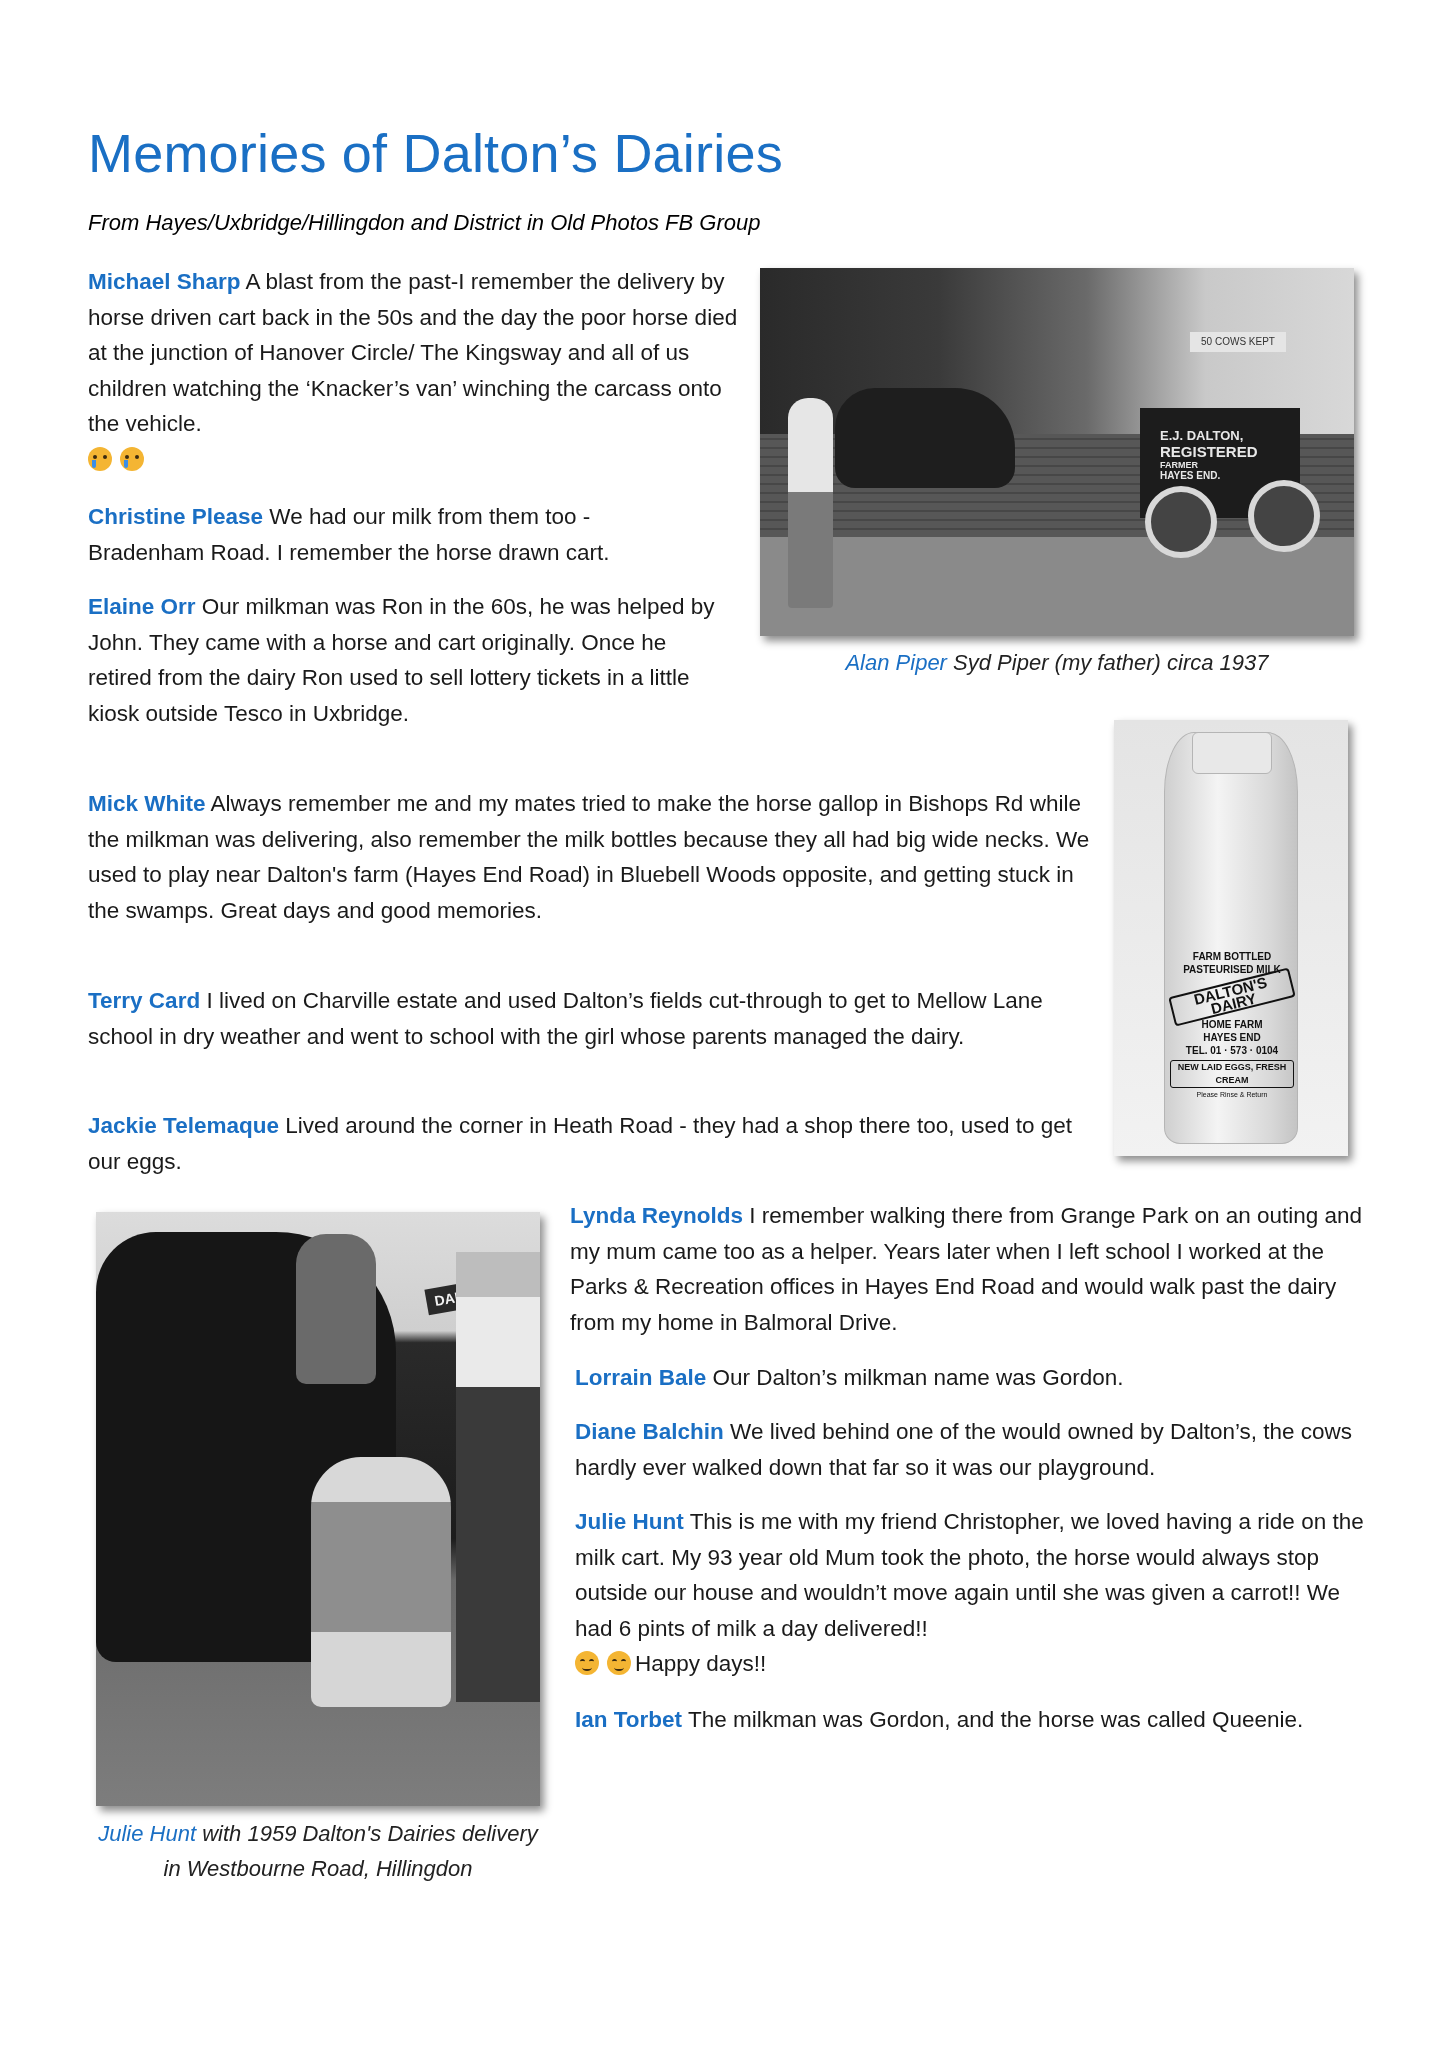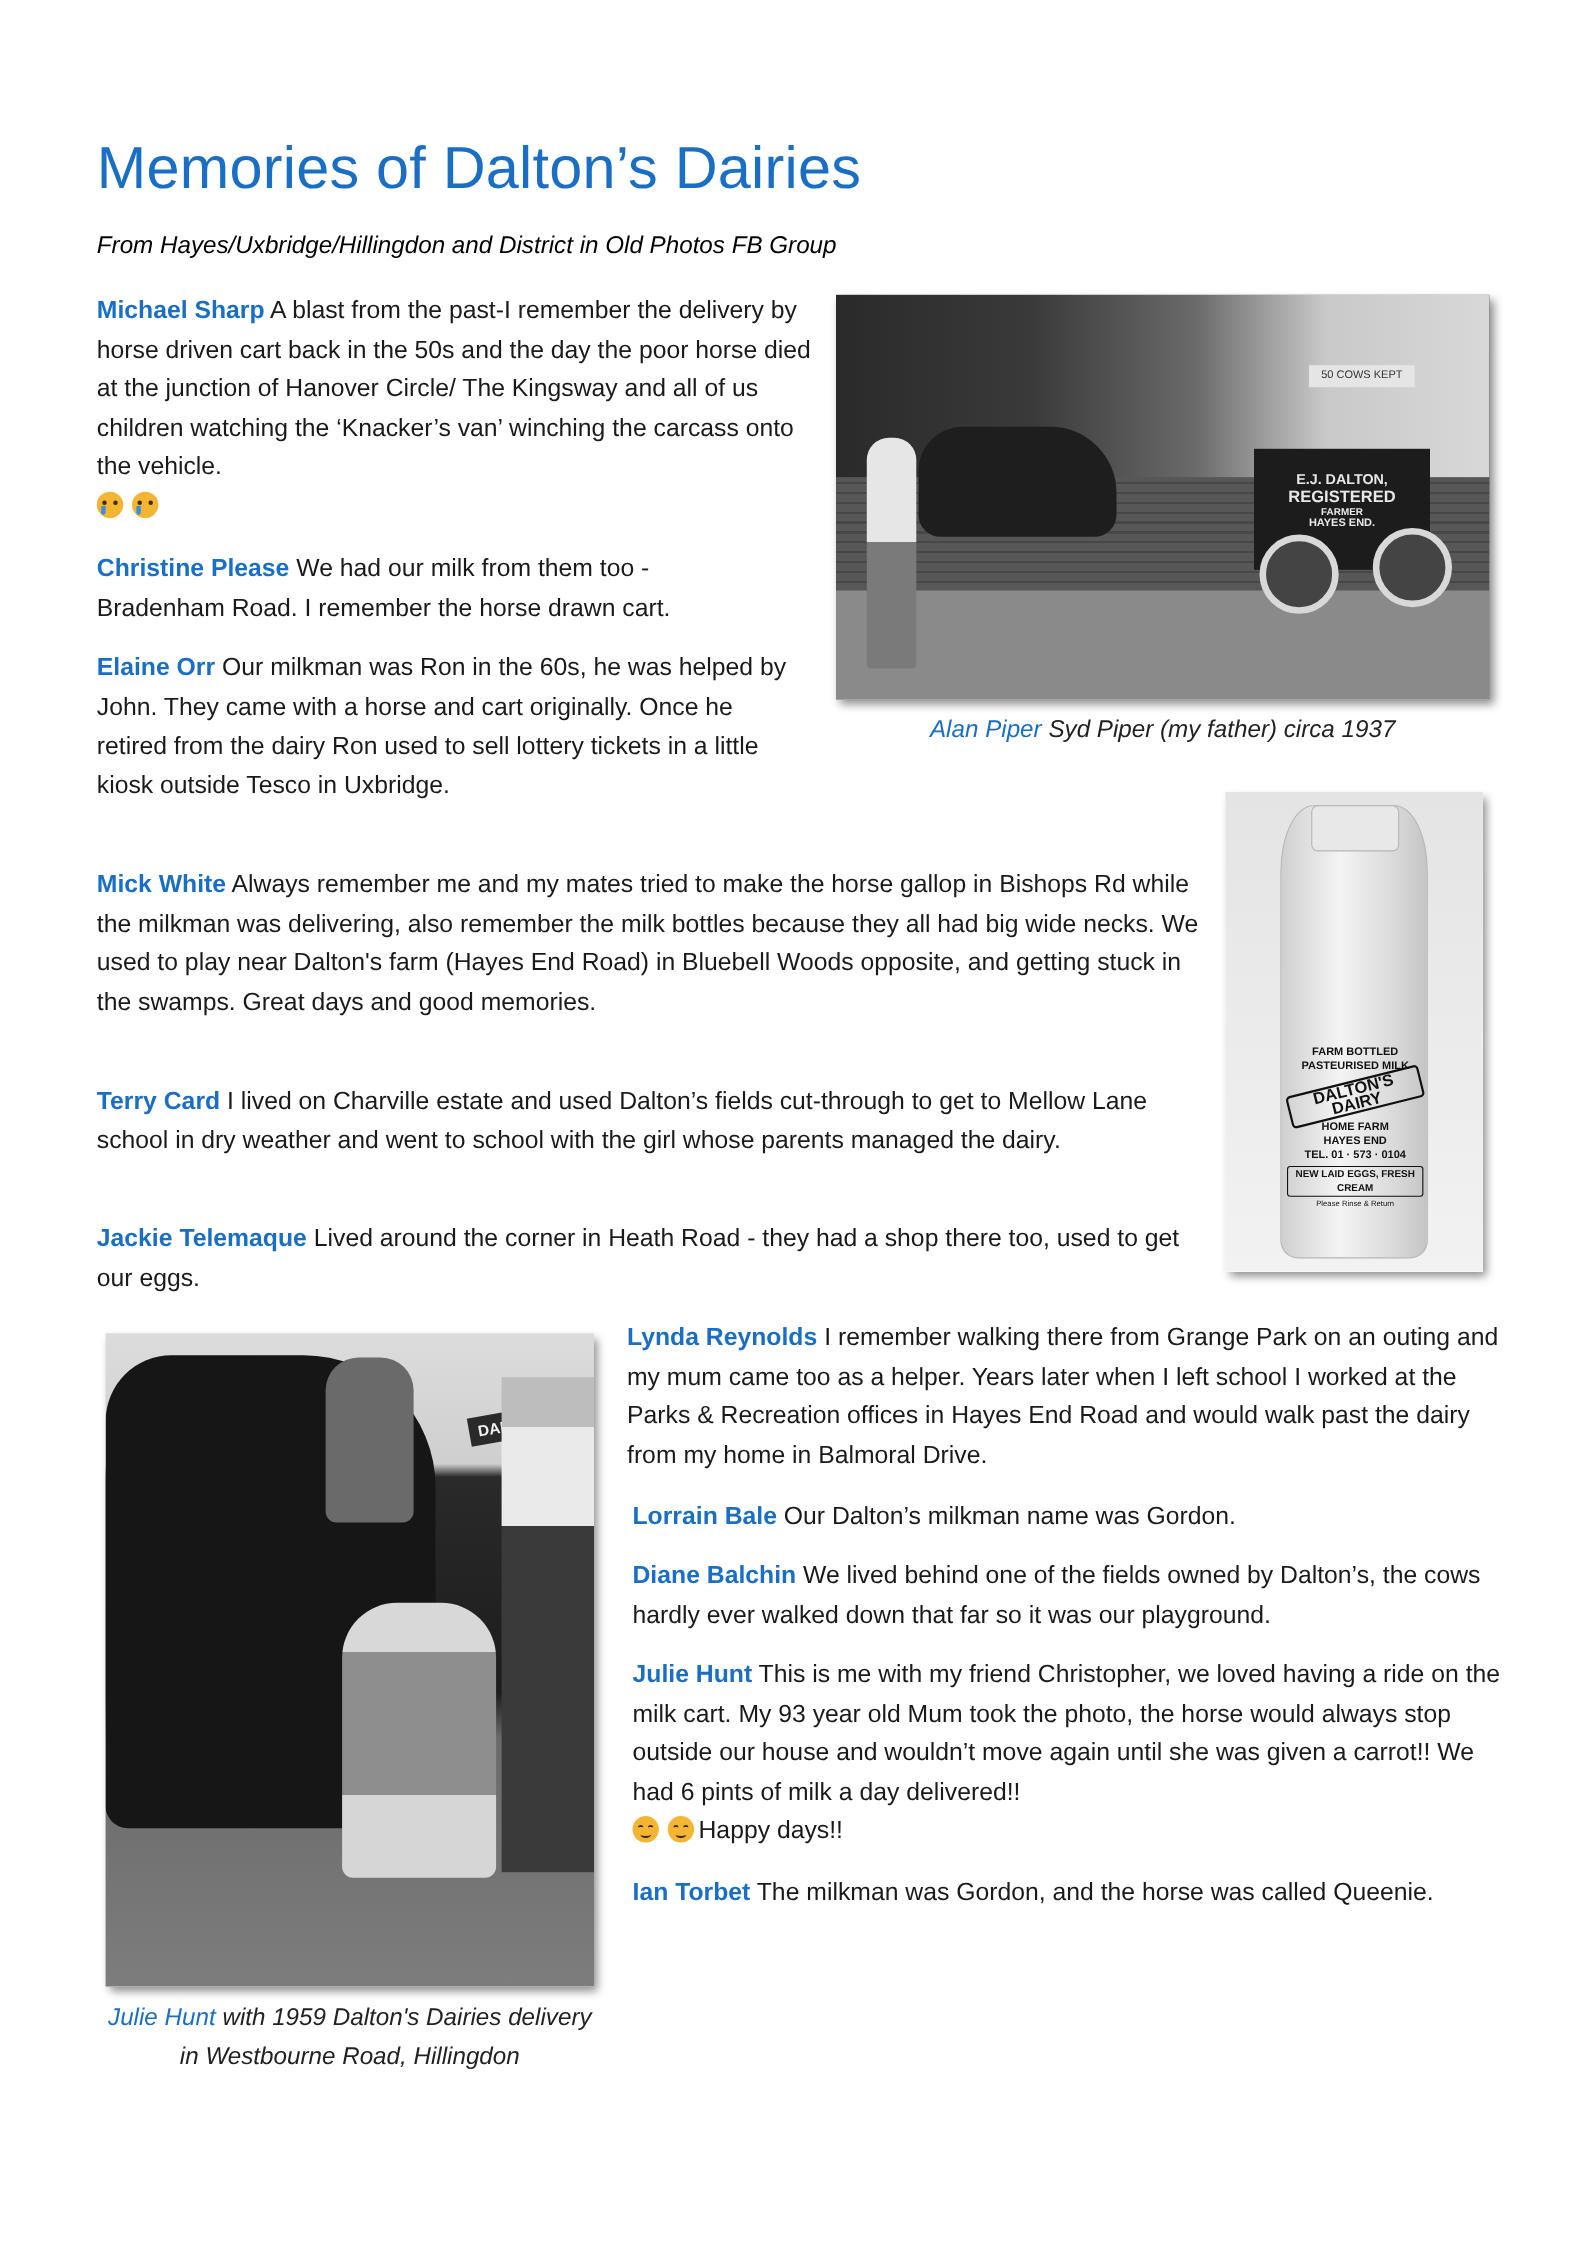--- a/index.html
+++ b/index.html
@@ -21,21 +21,21 @@
     .photo { position: absolute; box-shadow: 4px 5px 8px rgba(0,0,0,0.45); overflow: hidden; }
     .caption { position: absolute; margin: 0; font-size: 22px; line-height: 35px; font-style: italic; color: #222; text-align: center; }
     .caption .name { font-weight: normal; }
     
     .p1 { left: 760px; top: 268px; width: 594px; height: 368px;
           background: linear-gradient(180deg, #5b5b5b 0%, #4a4a4a 40%, #6e6e6e 62%, #8a8a8a 75%, #7d7d7d 100%); }
     .p1 .sky { position:absolute; left: 0; top: 0; width: 100%; height: 45%; background: linear-gradient(90deg,#2a2a2a 0%, #3a3a3a 30%, #6a6a6a 55%, #c9c9c9 75%, #d8d8d8 100%); }
     .p1 .wall { position:absolute; left:0; top:45%; width:100%; height:28%; background: repeating-linear-gradient(0deg,#575757 0 7px,#474747 7px 9px); }
     .p1 .ground { position:absolute; left:0; bottom:0; width:100%; height:27%; background:#8a8a8a; }
     .p1 .cart { position:absolute; left: 380px; top: 140px; width: 160px; height: 110px; background:#1c1c1c; }
-    .p1 .cart-sign { position:absolute; left: 400px; top: 160px; width: 120px; text-align:center; color:#e8e8e8; font-size: 13px; font-weight:bold; }
+    .p1 .cart-sign { position:absolute; left: 400px; top: 160px; width: 120px; color:#e8e8e8; font-size: 13px; font-weight:bold; }
     .p1 .wheel { position:absolute; width: 60px; height: 60px; border-radius:50%; border: 6px solid #d8d8d8; background:#444; }
     .p1 .horse { position:absolute; left: 75px; top: 120px; width: 180px; height: 100px; background:#1e1e1e; border-radius: 40px 60px 20px 20px; }
     .p1 .man { position:absolute; left: 28px; top: 130px; width: 45px; height: 210px; background: linear-gradient(180deg,#e6e6e6 0 45%, #7a7a7a 45% 100%); border-radius: 20px 20px 4px 4px; }
     .p1 .board { position:absolute; left: 430px; top: 64px; width: 96px; height: 20px; background:#e5e5e5; color:#333; font-size: 10px; text-align:center; line-height: 20px; }
     
     .p2 { left: 1114px; top: 720px; width: 234px; height: 436px; background: linear-gradient(180deg,#e4e4e4,#f2f2f2); }
     .p2 .bottle { position:absolute; left: 50px; top: 12px; width: 132px; height: 410px;
                   background: linear-gradient(90deg, #cfcfcf, #f4f4f4 40%, #d8d8d8 80%, #c4c4c4);
                   border-radius: 30px 30px 16px 16px / 60px 60px 16px 16px; border: 1px solid #b5b5b5; }
     .p2 .neck { position:absolute; left: 78px; top: 12px; width: 78px; height: 40px; background:#e8e8e8; border:1px solid #b5b5b5; border-radius: 6px; }
@@ -141,21 +141,21 @@
   <span>I remember walking there from Grange Park on an outing and my mum came too as a helper. Years later when I left school I worked at the Parks &amp; Recreation offices in Hayes End Road and would walk past the dairy from my home in Balmoral Drive.</span>
 </p>
 
 <p class="para" style="left:575px; top:1360px; width:795px;">
   <span class="name">Lorrain Bale</span>
   <span>Our Dalton’s milkman name was Gordon.</span>
 </p>
 
 <p class="para" style="left:575px; top:1414px; width:795px;">
   <span class="name">Diane Balchin</span>
-  <span>We lived behind one of the fields owned by Dalton’s, the cows hardly ever walked down that far so it was our playground.</span>
+  <span>We lived behind one of the would owned by Dalton’s, the cows hardly ever walked down that far so it was our playground.</span>
 </p>
 
 <p class="para" style="left:575px; top:1504px; width:795px;">
   <span class="name">Julie Hunt</span>
   <span>This is me with my friend Christopher, we loved having a ride on the milk cart. My 93 year old Mum took the photo, the horse would always stop outside our house and wouldn’t move again until she was given a carrot!! We had 6 pints of milk a day delivered!!</span><br>
   <span class="emoji smile"><span class="eye2"></span></span><span class="emoji smile" style="margin-right:4px"><span class="eye2"></span></span><span>Happy days!!</span>
 </p>
 
 <p class="para" style="left:575px; top:1702px; width:795px;">
   <span class="name">Ian Torbet</span>

